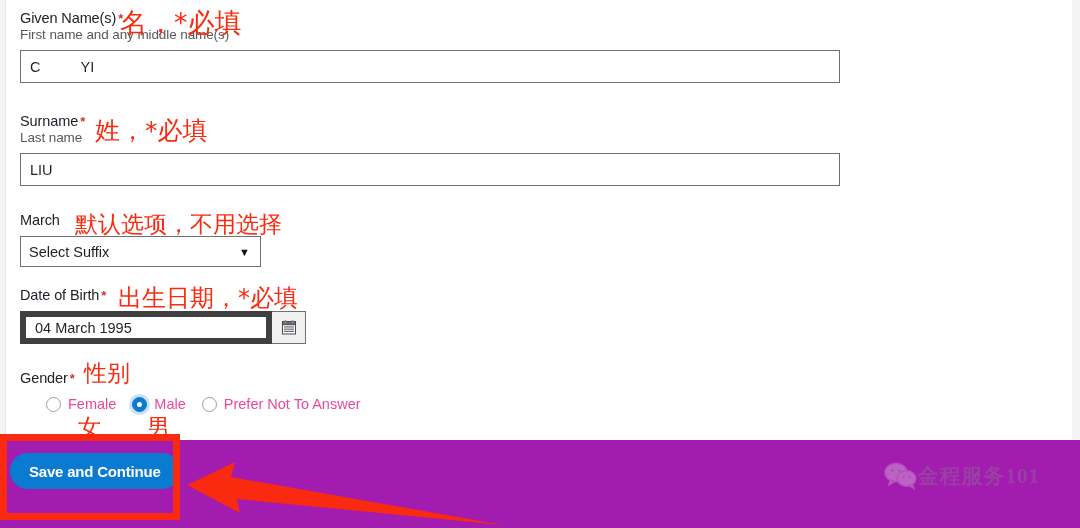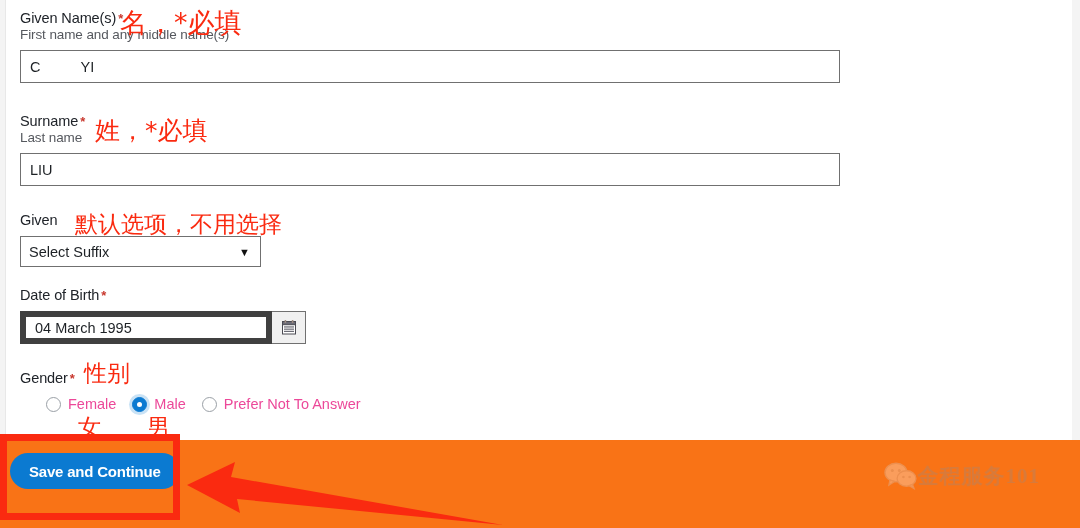--- a/index.html
+++ b/index.html
@@ -180,21 +180,21 @@
     font-size: 14.5px;
     color: #ec4899;
   }
 
   
   .bottom-bar {
     position: absolute;
     left: 0; top: 440px;
     width: 1080px;
     height: 88px;
-    background: #f97316;
+    background: #a21caf;
   }
   .save-btn {
     position: absolute;
     left: 10px;
     top: 13px;
     height: 36px;
     padding: 0 19px;
     border: none;
     border-radius: 18px;
     background: #0b7ad1;
@@ -267,21 +267,21 @@
       <div class="label-row">
         <span class="label">Surname</span>
         <span class="req-star">*</span>
       </div>
       <div class="sublabel">Last name</div>
       <input class="text-input wide-input" style="margin-top: 8px;" type="text" value="LIU">
     </div>
 
     <div class="field" style="top:212px;">
       <div class="label-row">
-        <span class="label">Given</span>
+        <span class="label">March</span>
       </div>
       <div class="select-box" style="margin-top:8px;">
         <span>Select Suffix</span>
         <span class="select-caret">▼</span>
       </div>
     </div>
 
     <div class="field" style="top:287px;">
       <div class="label-row">
         <span class="label">Date of Birth</span>
@@ -343,20 +343,21 @@
     </svg>
     <span class="wm-text">金程服务101</span>
   </div>
 
   <div class="anno" style="left:120px; top:5px; font-size:27px;">名，*必填</div>
 
   <div class="anno" style="left:75px; top:209px; font-size:23px;">默认选项，不用选择</div>
 
   <div class="anno" style="left:95px; top:114px; font-size:25px;">姓，*必填</div>
 
+  <div class="anno" style="left:118px; top:282px; font-size:24px;">出生日期，*必填</div>
 
   <div class="anno" style="left:84px; top:358px; font-size:23px;">性别</div>
 
   <div class="anno" style="left:78px; top:412px; font-size:23px;">女</div>
 
   <div class="anno" style="left:147px; top:412px; font-size:23px;">男</div>
 
   <div class="anno-box" style="left:0px; top:434px; width:180px; height:86px;"></div>
 
   <svg class="anno-arrow" style="left:185px; top:455px;" width="320" height="75" viewBox="0 0 320 75">

